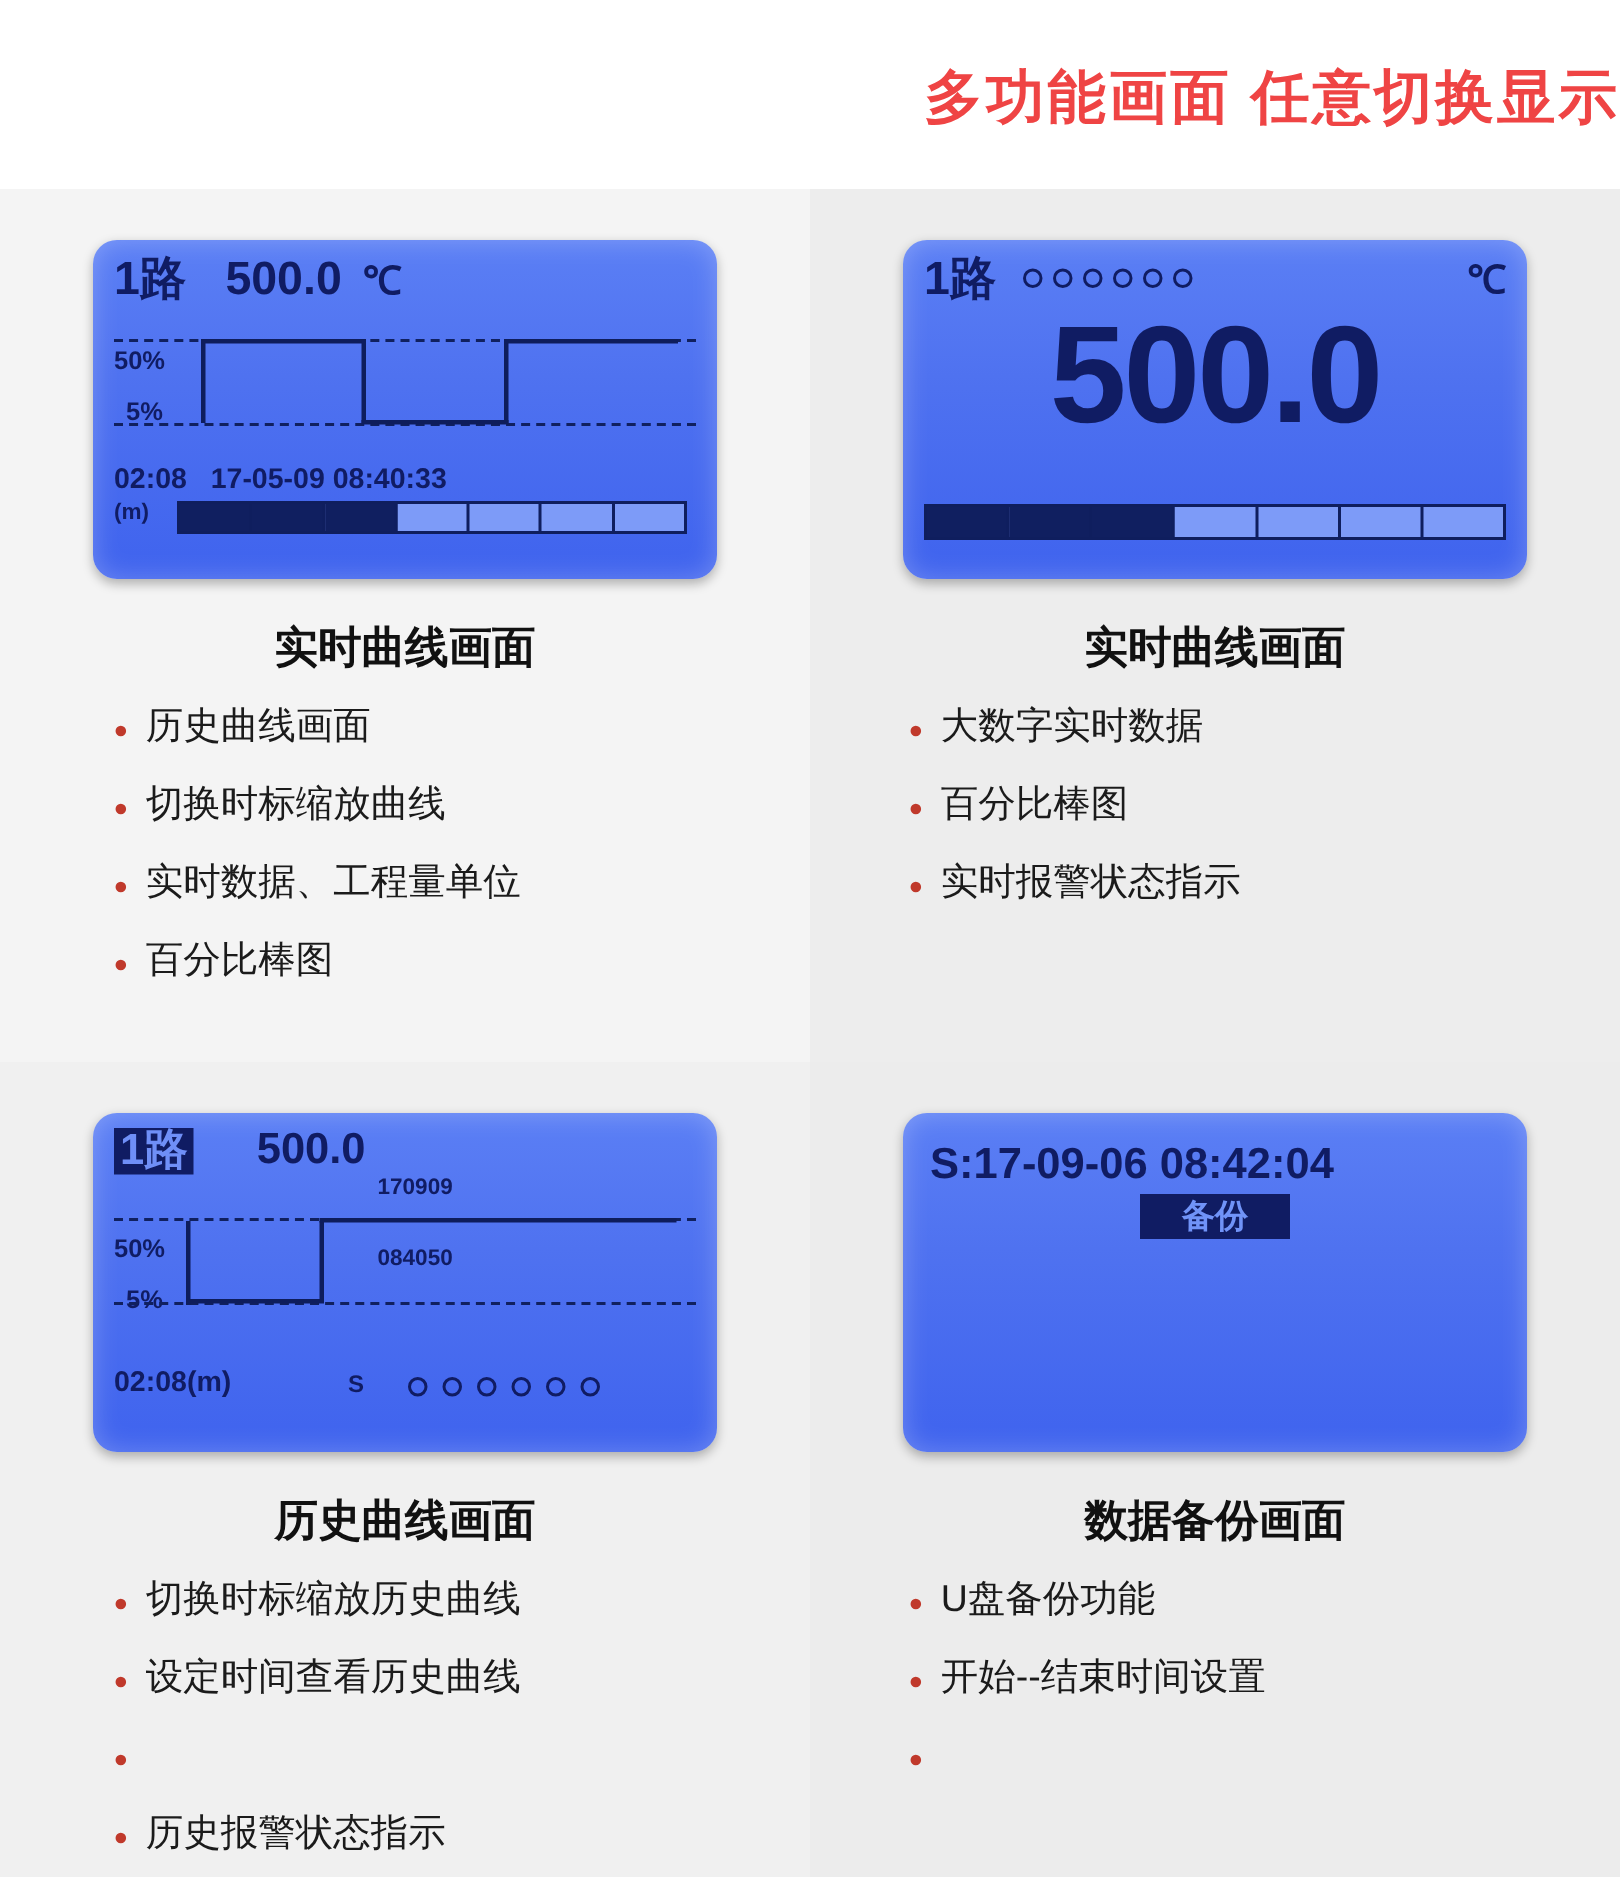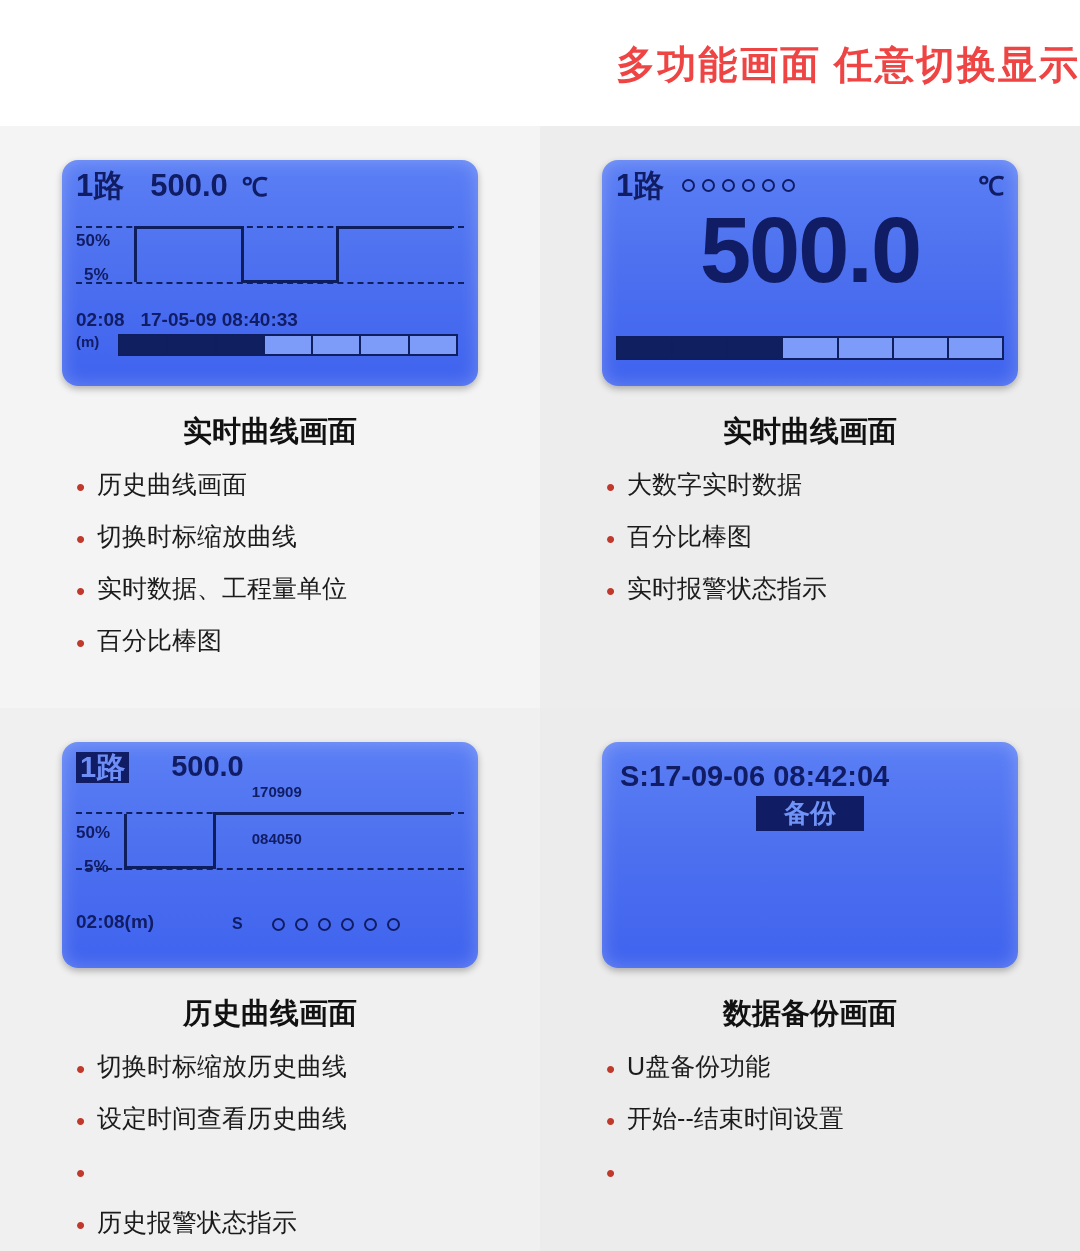--- a/index.html
+++ b/index.html
@@ -129,21 +129,21 @@
   .s3-dots { position:absolute; left: 196px; top: 166px; display:flex; gap: 10px; align-items:center;}
   .s3-s { position:absolute; left: 156px; top: 164px; font-size: 16px; font-weight:bold;}
   .s3-dot { width: 13px; height: 13px; border-radius:50%; border:2px solid #101c63;}
 
   
   .s4-line { font-size: 29px; font-weight: bold; line-height: 1.25; }
   .s4-btn {
     display:inline-block;
     background: #101c63; color: #7093f8;
     padding: 0 28px;
-    font-size: 26px; font-weight: bold; text-align: right;
+    font-size: 22px; font-weight: bold; text-align: right;
   }
   .s4-btnrow { text-align: center; margin-top: 2px; }
 
   
   .caption {
     text-align: center;
     font-size: 29px;
     font-weight: bold;
     color: #111111;
     margin: 26px 0 18px 0;

